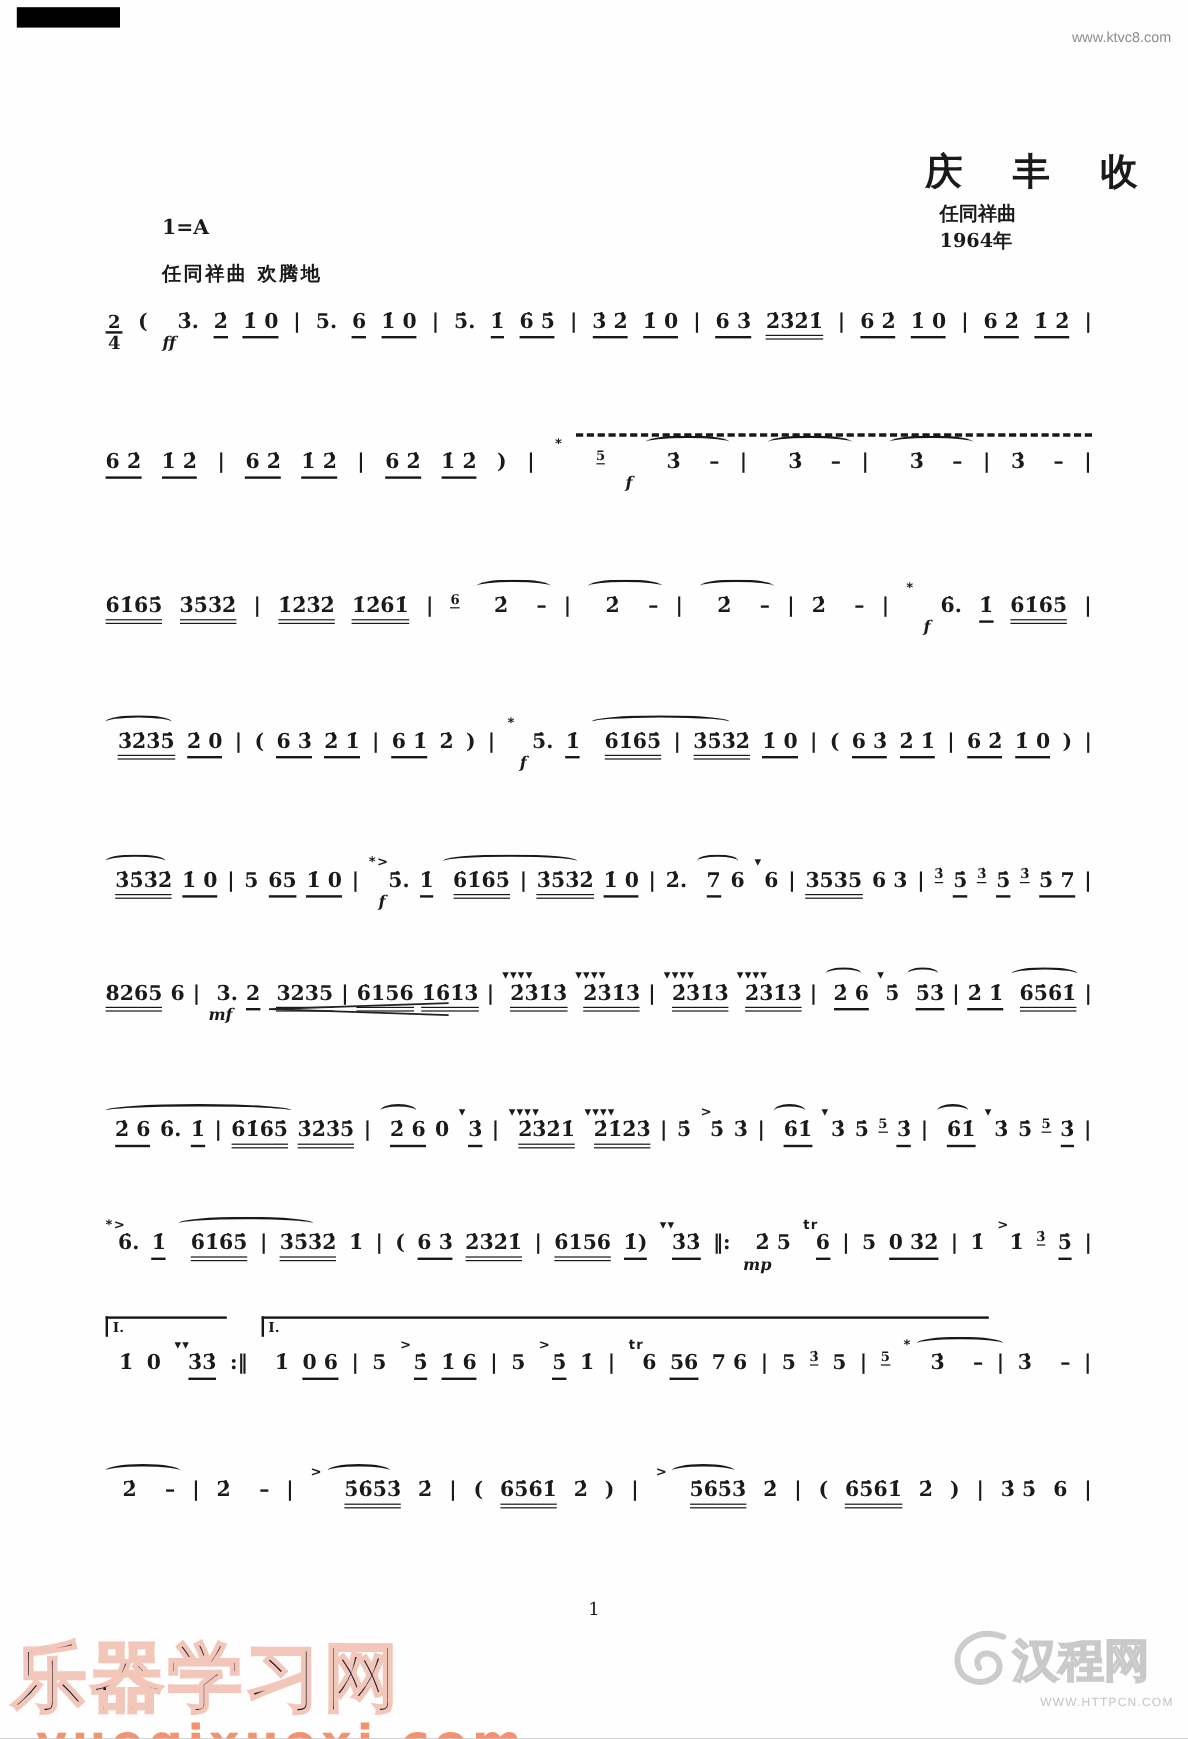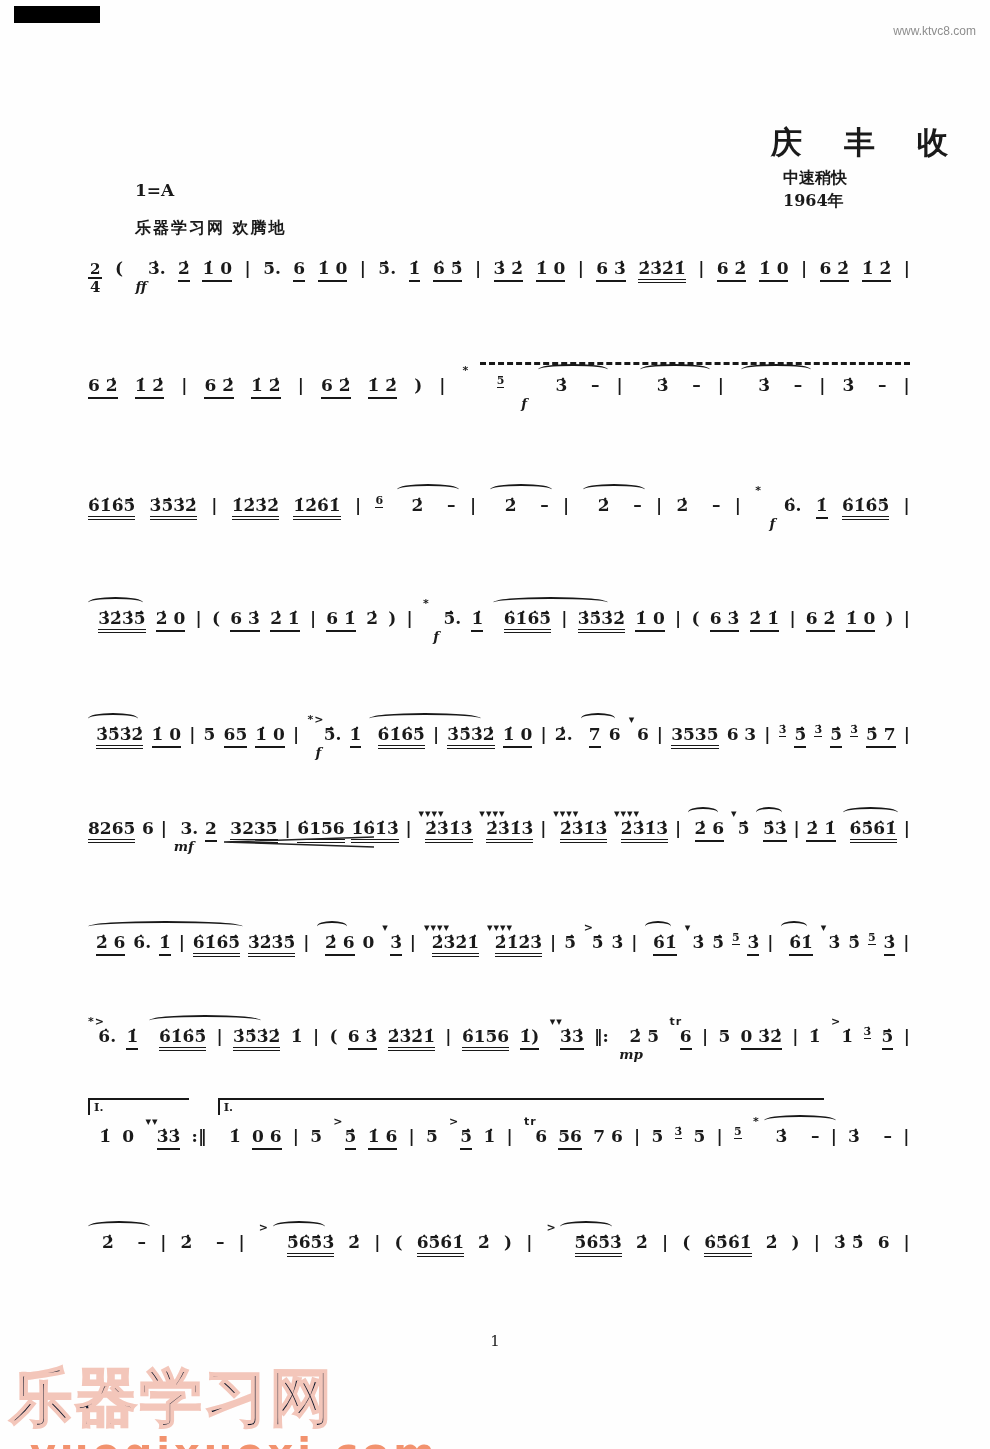--- a/index.html
+++ b/index.html
@@ -58,24 +58,24 @@
 </head>
 <body>
 
 <div id="page">
   <div id="scan-bar"></div>
   <div id="wm-top">www.ktvc8.com</div>
 
   <div id="title">庆丰收</div>
   <div id="keysig">1=A</div>
   <div id="composer">
-    <div>中速稍快</div>
+    <div>任同祥曲</div>
     <div>1964年</div>
   </div>
-  <div id="tempo">乐器学习网  欢腾地</div>
+  <div id="tempo">任同祥曲  欢腾地</div>
 
   <div id="score">
       <div class="system"><span class="ts"><i>2</i><i class="den">4</i></span><span class="n">(</span><span class="d">ff</span><span class="n">3̇.</span><span class="n u1">2̇</span><span class="n u1">1̇ 0</span><span class="n">|</span><span class="n">5.</span><span class="n u1">6</span><span class="n u1">1̇ 0</span><span class="n">|</span><span class="n">5̇.</span><span class="n u1">1̇</span><span class="n u1">6̇ 5̇</span><span class="n">|</span><span class="n u1">3̇ 2̇</span><span class="n u1">1̇ 0</span><span class="n">|</span><span class="n u1">6 3̇</span><span class="n u2">2̇3̇2̇1̇</span><span class="n">|</span><span class="n u1">6 2̇</span><span class="n u1">1̇ 0</span><span class="n">|</span><span class="n u1">6 2̇</span><span class="n u1">1̇ 2̇</span><span class="n">|</span></div>
       <div class="system"><span class="n u1">6 2̇</span><span class="n u1">1̇ 2̇</span><span class="n">|</span><span class="n u1">6 2̇</span><span class="n u1">1̇ 2̇</span><span class="n">|</span><span class="n u1">6 2̇</span><span class="n u1">1̇ 2̇</span><span class="n">)</span><span class="n">|</span><span class="a">*</span><span class="dash"><i style="width: 430px;"></i></span><span class="g">5</span><span class="d">f</span><span class="arc"><i style="width: 70px;"></i></span><span class="n">3̇    –</span><span class="n">|</span><span class="arc"><i style="width: 70px;"></i></span><span class="n">3̇    –</span><span class="n">|</span><span class="arc"><i style="width: 70px;"></i></span><span class="n">3̇    –</span><span class="n">|</span><span class="n">3̇    –</span><span class="n">|</span></div>
       <div class="system"><span class="n u2">6̇1̇6̇5̇</span><span class="n u2">3̇5̇3̇2̇</span><span class="n">|</span><span class="n u2">1̇2̇3̇2̇</span><span class="n u2">1̇2̇6̇1̇</span><span class="n">|</span><span class="g">6</span><span class="arc"><i style="width: 62px;"></i></span><span class="n">2̇    –</span><span class="n">|</span><span class="arc"><i style="width: 62px;"></i></span><span class="n">2̇    –</span><span class="n">|</span><span class="arc"><i style="width: 62px;"></i></span><span class="n">2̇    –</span><span class="n">|</span><span class="n">2̇    –</span><span class="n">|</span><span class="a">*</span><span class="d">f</span><span class="n">6̇.</span><span class="n u1">1̇</span><span class="n u2">6̇1̇6̇5̇</span><span class="n">|</span></div>
       <div class="system"><span class="arc"><i style="width: 55px;"></i></span><span class="n u2">3̇2̇3̇5̇</span><span class="n u1">2̇ 0</span><span class="n">|</span><span class="n">(</span><span class="n u1">6 3̇</span><span class="n u1">2̇ 1̇</span><span class="n">|</span><span class="n u1">6 1̇</span><span class="n">2̇</span><span class="n">)</span><span class="n">|</span><span class="a">*</span><span class="d">f</span><span class="n">5̇.</span><span class="n u1">1̇</span><span class="arc"><i style="width: 115px;"></i></span><span class="n u2">6̇1̇6̇5̇</span><span class="n">|</span><span class="n u2">3̇5̇3̇2̇</span><span class="n u1">1̇ 0</span><span class="n">|</span><span class="n">(</span><span class="n u1">6 3̇</span><span class="n u1">2̇ 1̇</span><span class="n">|</span><span class="n u1">6 2̇</span><span class="n u1">1̇ 0</span><span class="n">)</span><span class="n">|</span></div>
       <div class="system"><span class="arc"><i style="width: 50px;"></i></span><span class="n u2">3̇5̇3̇2̇</span><span class="n u1">1̇ 0</span><span class="n">|</span><span class="n">5</span><span class="n u1">65</span><span class="n u1">1̇ 0</span><span class="n">|</span><span class="a">*&gt;</span><span class="d">f</span><span class="n">5̇.</span><span class="n u1">1̇</span><span class="arc"><i style="width: 112px;"></i></span><span class="n u2">6̇1̇6̇5̇</span><span class="n">|</span><span class="n u2">3̇5̇3̇2̇</span><span class="n u1">1̇ 0</span><span class="n">|</span><span class="n">2̇.</span><span class="arc"><i style="width: 34px;"></i></span><span class="n u1">7</span><span class="n">6</span><span class="a">▾</span><span class="n">6</span><span class="n">|</span><span class="n u2">3535</span><span class="n">6 3</span><span class="n">|</span><span class="g">3̇</span><span class="n u1">5̇</span><span class="g">3̇</span><span class="n u1">5̇</span><span class="g">3̇</span><span class="n u1">5̇ 7</span><span class="n">|</span></div>
       <div class="system"><span class="n u2">8265</span><span class="n">6</span><span class="n">|</span><span class="d">mf</span><span class="n">3.</span><span class="n u1">2</span><span class="cresc"><svg width="150" height="12">
             <path d="M0 6 L150 1 M0 6 L150 11" stroke="#222" stroke-width="1.5" fill="none"></path>
           </svg></span><span class="n u2">3235</span><span class="n">|</span><span class="n u2">6̇156</span><span class="n u2">1̇6̇1̇3̇</span><span class="n">|</span><span class="a">▾▾▾▾</span><span class="n u2">2̇3̇1̇3̇</span><span class="a">▾▾▾▾</span><span class="n u2">2̇3̇1̇3̇</span><span class="n">|</span><span class="a">▾▾▾▾</span><span class="n u2">2̇3̇1̇3̇</span><span class="a">▾▾▾▾</span><span class="n u2">2̇3̇1̇3̇</span><span class="n">|</span><span class="arc"><i style="width: 30px;"></i></span><span class="n u1">2̇ 6</span><span class="a">▾</span><span class="n">5̇</span><span class="arc"><i style="width: 26px;"></i></span><span class="n u1">5̇3̇</span><span class="n">|</span><span class="n u1">2̇ 1̇</span><span class="arc"><i style="width: 55px;"></i></span><span class="n u2">6̇5̇6̇1̇</span><span class="n">|</span></div>
@@ -83,13 +83,24 @@
       <div class="system"><span class="a">*&gt;</span><span class="n">6̇.</span><span class="n u1">1̇</span><span class="arc"><i style="width: 112px;"></i></span><span class="n u2">6̇1̇6̇5̇</span><span class="n">|</span><span class="n u2">3̇5̇3̇2̇</span><span class="n">1̇</span><span class="n">|</span><span class="n">(</span><span class="n u1">6 3̇</span><span class="n u2">2̇3̇2̇1̇</span><span class="n">|</span><span class="n u2">6̇156</span><span class="n u1">1̇)</span><span class="a">▾▾</span><span class="n u1">3̇3̇</span><span class="n">‖:</span><span class="d">mp</span><span class="n">2̇ 5</span><span class="a">tr</span><span class="n u1">6</span><span class="n">|</span><span class="n">5</span><span class="n u1">0 3̇2̇</span><span class="n">|</span><span class="n">1̇</span><span class="a">&gt;</span><span class="n">1̇</span><span class="g">3̇</span><span class="n u1">5̇</span><span class="n">|</span></div>
       <div class="system"><span class="volta"><i style="width: 95px;">Ⅰ.</i></span><span class="n">1̇</span><span class="n">0</span><span class="a">▾▾</span><span class="n u1">3̇3̇</span><span class="n">:‖</span><span class="volta"><i style="width: 600px;">Ⅰ.</i></span><span class="n">1̇</span><span class="n u1">0 6</span><span class="n">|</span><span class="n">5</span><span class="a">&gt;</span><span class="n u1">5̇</span><span class="n u1">1̇ 6</span><span class="n">|</span><span class="n">5</span><span class="a">&gt;</span><span class="n u1">5̇</span><span class="n">1̇</span><span class="n">|</span><span class="a">tr</span><span class="n">6</span><span class="n u1">56</span><span class="n">7 6</span><span class="n">|</span><span class="n">5</span><span class="g">3̇</span><span class="n">5</span><span class="n">|</span><span class="g">5</span><span class="a">*</span><span class="arc"><i style="width: 72px;"></i></span><span class="n">3̇    –</span><span class="n">|</span><span class="n">3̇    –</span><span class="n">|</span></div>
       <div class="system"><span class="arc"><i style="width: 62px;"></i></span><span class="n">2̇    –</span><span class="n">|</span><span class="n">2̇    –</span><span class="n">|</span><span class="a">&gt;</span><span class="arc"><i style="width: 52px;"></i></span><span class="n u2">5̇6̇5̇3̇</span><span class="n">2̇</span><span class="n">|</span><span class="n">(</span><span class="n u2">6̇5̇6̇1̇</span><span class="n">2̇</span><span class="n">)</span><span class="n">|</span><span class="a">&gt;</span><span class="arc"><i style="width: 52px;"></i></span><span class="n u2">5̇6̇5̇3̇</span><span class="n">2̇</span><span class="n">|</span><span class="n">(</span><span class="n u2">6̇5̇6̇1̇</span><span class="n">2̇</span><span class="n">)</span><span class="n">|</span><span class="n">3̇ 5̇</span><span class="n">6</span><span class="n">|</span></div>
     </div>
 
   <div id="page-num">1</div>
 
   <div id="wm-bl">乐器学习网</div>
   <div id="wm-bl-url">yueqixuexi.com</div>
 
+  <div id="wm-br">
+    <div class="logo-row">
+      <span>
+        <svg width="56" height="52" viewBox="0 0 56 52">
+          <path d="M48 8 C26 0 8 14 10 30 C12 44 28 50 40 42 C48 36 46 24 36 22 C28 21 24 28 28 34" fill="none" stroke="#cccccc" stroke-width="5" stroke-linecap="round"></path>
+        </svg>
+      </span>
+      <span class="logo-text">汉程网</span>
+    </div>
+    <div class="url">WWW.HTTPCN.COM</div>
+  </div>
 </div>
 
 </body></html>

